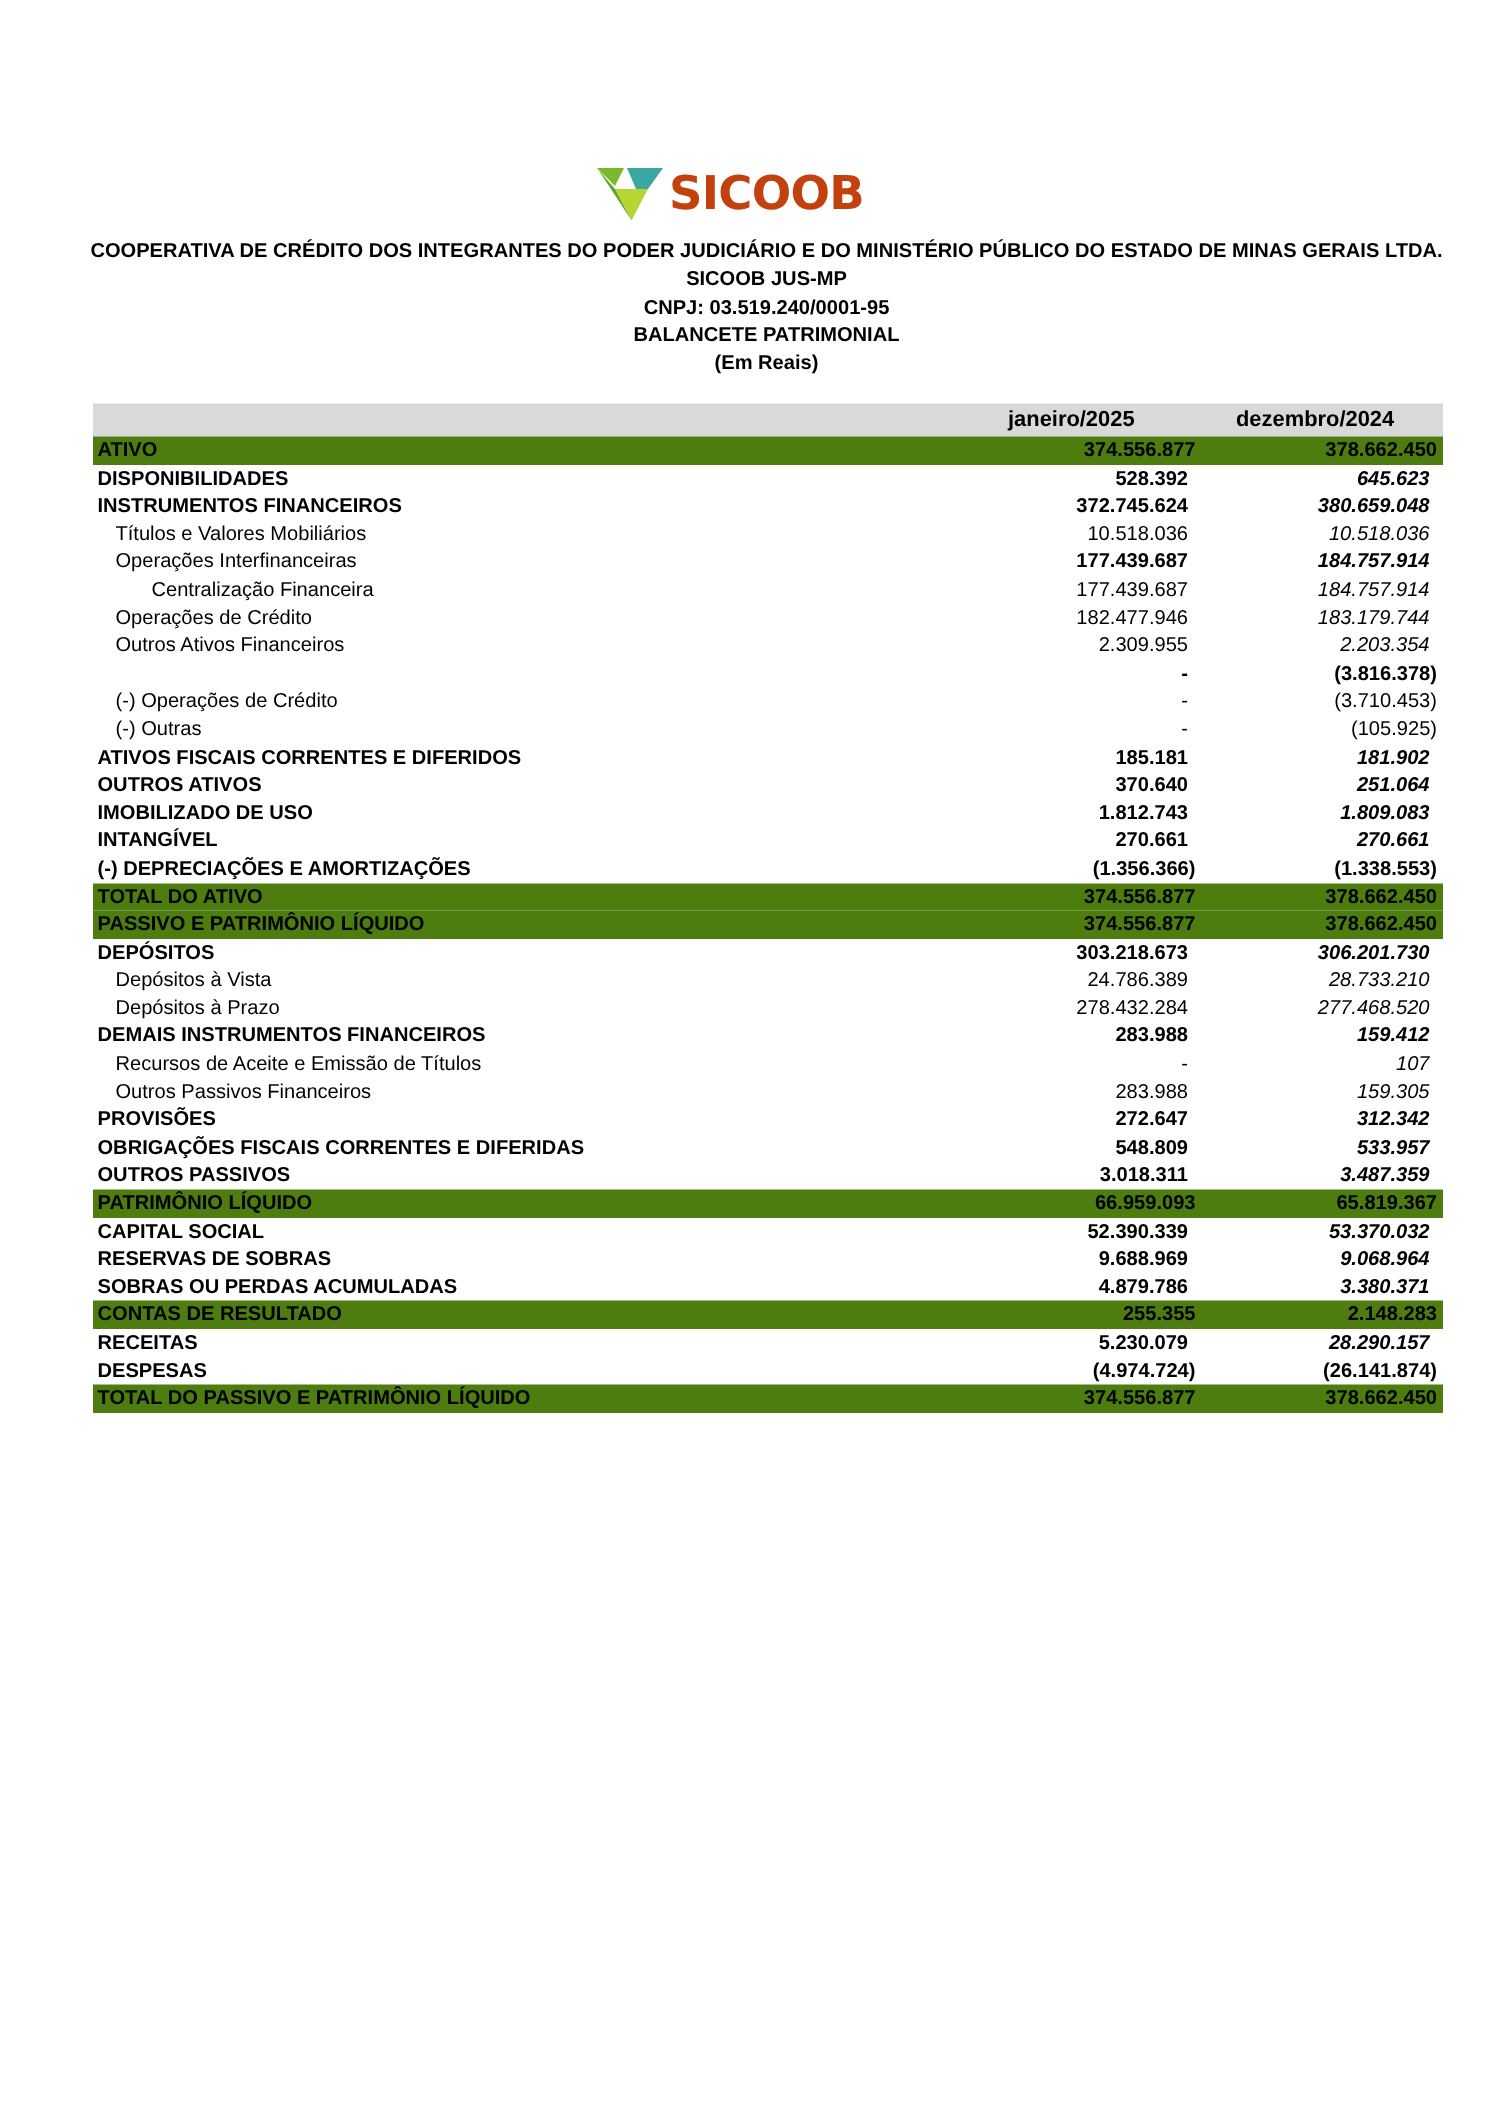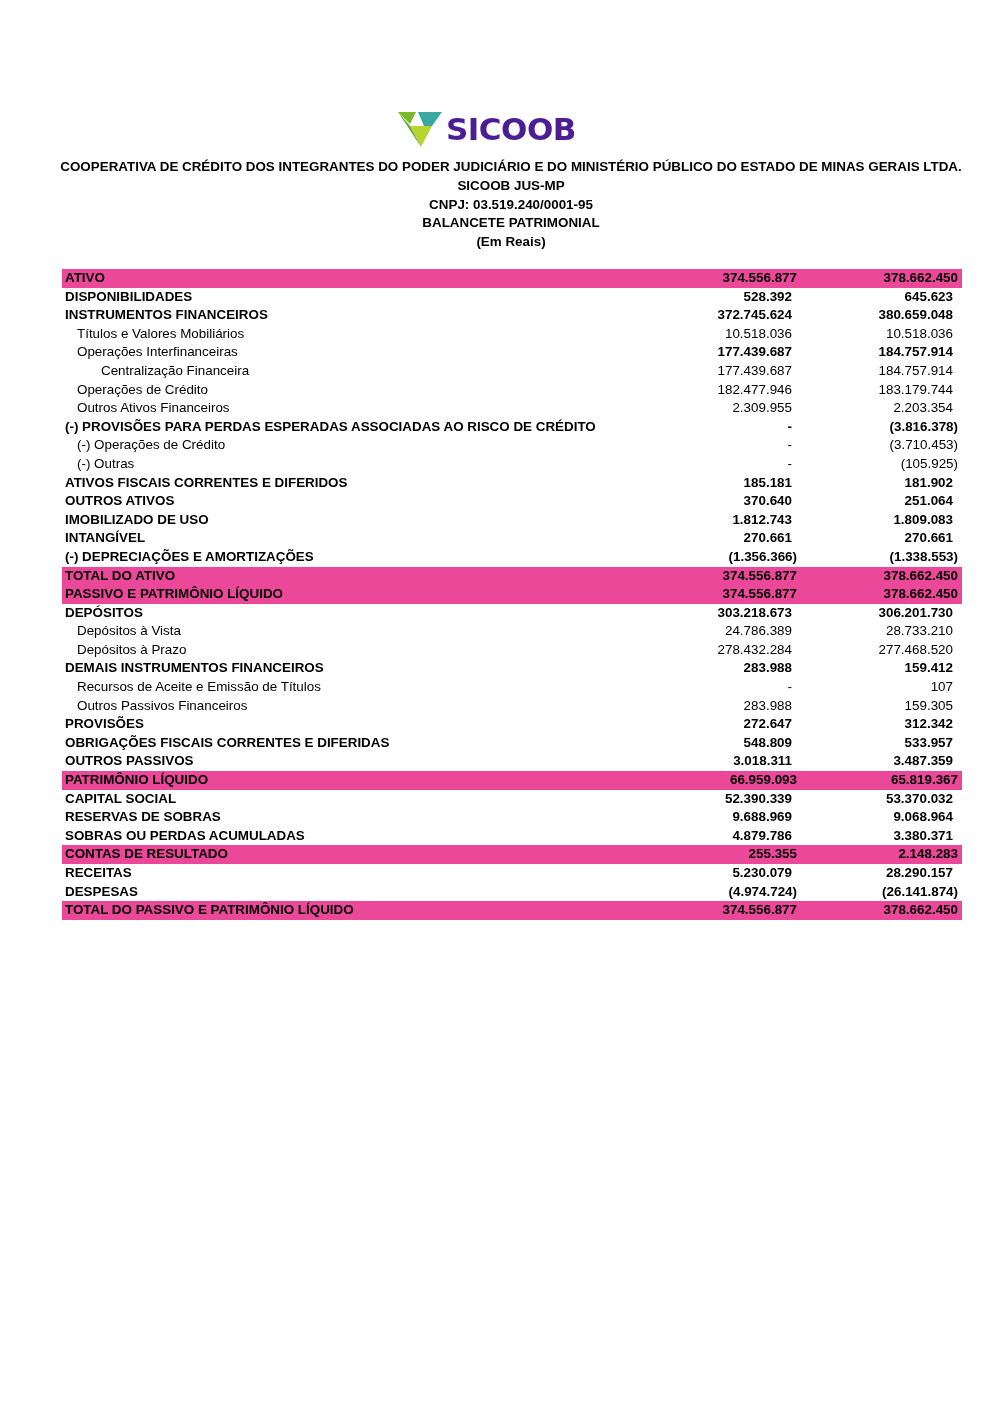--- a/index.html
+++ b/index.html
@@ -1,36 +1,36 @@
 <!DOCTYPE html>
 <html><head>
 <meta charset="utf-8">
 <style>
   html, body { margin: 0; padding: 0; background: #ffffff; }
   body { width: 1000px; height: 1415px; position: relative; font-family: "Liberation Sans", sans-serif; color: #000; }
   .logo { position: absolute; left: 398px; top: 108px; width: 190px; height: 42px; display: flex; align-items: center; }
   .logo svg { display: block; }
-  .logo-text { font-family: "DejaVu Sans", sans-serif; font-weight: bold; font-size: 31px; color: #4c1d95; letter-spacing: -0.5px; margin-left: 4px; line-height: 1; }
+  .logo-text { font-family: "DejaVu Sans", sans-serif; font-weight: bold; font-size: 31px; color: #c2410c; letter-spacing: -0.5px; margin-left: 4px; line-height: 1; }
   .header { position: absolute; left: 0; top: 158px; width: 1022px; text-align: center; font-weight: bold; font-size: 13.4px; line-height: 18.8px; }
   .header div { white-space: nowrap; }
   .table { position: absolute; left: 62px; top: 269px; width: 900px; }
   .colhead { height: 22px; background: #d9d9d9; position: relative; font-weight: bold; font-size: 14.6px; }
   .colhead span { position: absolute; top: 3px; white-space: nowrap; }
   .colhead .c1 { left: 610px; }
   .colhead .c2 { left: 762px; }
   .row { height: 18.6px; position: relative; font-size: 13.4px; line-height: 18.6px; white-space: nowrap; }
-  .row.shade { background: #ec4899; }
+  .row.shade { background: #4d7c0f; }
   .row.bold { font-weight: bold; }
   .row .lbl { position: absolute; left: 3px; top: 0; }
   .row .lbl.i1 { left: 15px; }
   .row .lbl.i2 { left: 39px; }
   .row .v1 { position: absolute; right: 165px; top: 0; }
   .row .v2 { position: absolute; right: 4px; top: 0; text-align: center; margin-left: 32px; }
   .row .v1.pad { right: 170px; }
-  .row .v2.pad { right: 9px; }
+  .row .v2.pad { right: 9px; font-style: italic; }
 </style>
 </head>
 <body>
 
 <div class="logo">
   <svg width="44" height="38" viewBox="0 0 44 38">
     <polygon points="0,2 18,2 12,14" fill="#7ab929"></polygon>
     <polygon points="20,2 44,2 34,16 26,16" fill="#3aa8a0"></polygon>
     <polygon points="12,16 34,16 23,37" fill="#b7d433"></polygon>
     <polygon points="0,2 12,16 23,37 8,14" fill="#5da82c"></polygon>
@@ -40,20 +40,24 @@
 
 <div class="header">
   <div>COOPERATIVA DE CRÉDITO DOS INTEGRANTES DO PODER JUDICIÁRIO E DO MINISTÉRIO PÚBLICO DO ESTADO DE MINAS GERAIS LTDA.</div>
   <div>SICOOB JUS-MP</div>
   <div>CNPJ: 03.519.240/0001-95</div>
   <div>BALANCETE PATRIMONIAL</div>
   <div>(Em Reais)</div>
 </div>
 
 <div class="table">
+  <div class="colhead">
+    <span class="c1">janeiro/2025</span>
+    <span class="c2">dezembro/2024</span>
+  </div>
   <div id="rows">
       <div class="row bold shade">
         <span class="lbl">ATIVO</span>
         <span class="v1">374.556.877</span>
         <span class="v2">378.662.450</span>
       </div>
       <div class="row bold">
         <span class="lbl">DISPONIBILIDADES</span>
         <span class="v1 pad">528.392</span>
         <span class="v2 pad">645.623</span>
@@ -82,21 +86,20 @@
         <span class="lbl i1">Operações de Crédito</span>
         <span class="v1 pad">182.477.946</span>
         <span class="v2 pad">183.179.744</span>
       </div>
       <div class="row">
         <span class="lbl i1">Outros Ativos Financeiros</span>
         <span class="v1 pad">2.309.955</span>
         <span class="v2 pad">2.203.354</span>
       </div>
       <div class="row bold">
-        <span class="lbl">(-) PROVISÕES PARA PERDAS ESPERADAS ASSOCIADAS AO RISCO DE CRÉDITO</span>
         <span class="v1 pad">-</span>
         <span class="v2">(3.816.378)</span>
       </div>
       <div class="row">
         <span class="lbl i1">(-) Operações de Crédito</span>
         <span class="v1 pad">-</span>
         <span class="v2">(3.710.453)</span>
       </div>
       <div class="row">
         <span class="lbl i1">(-) Outras</span>

